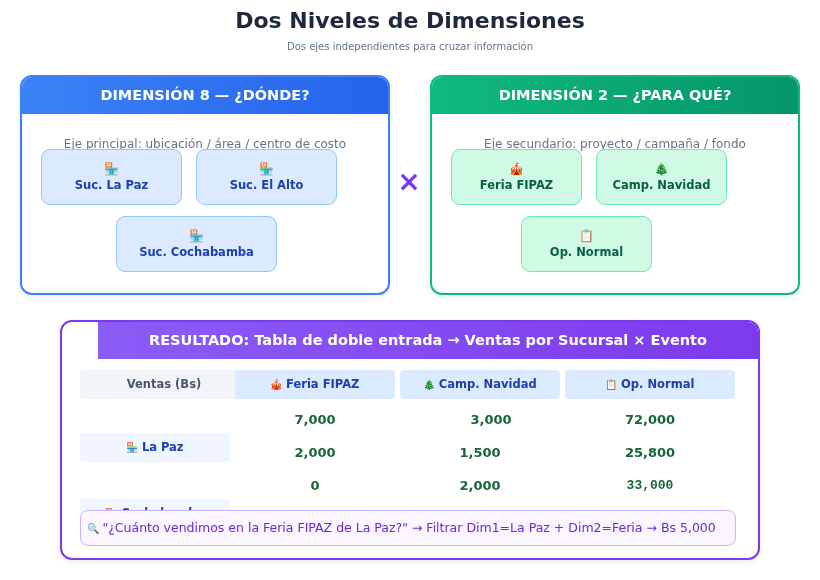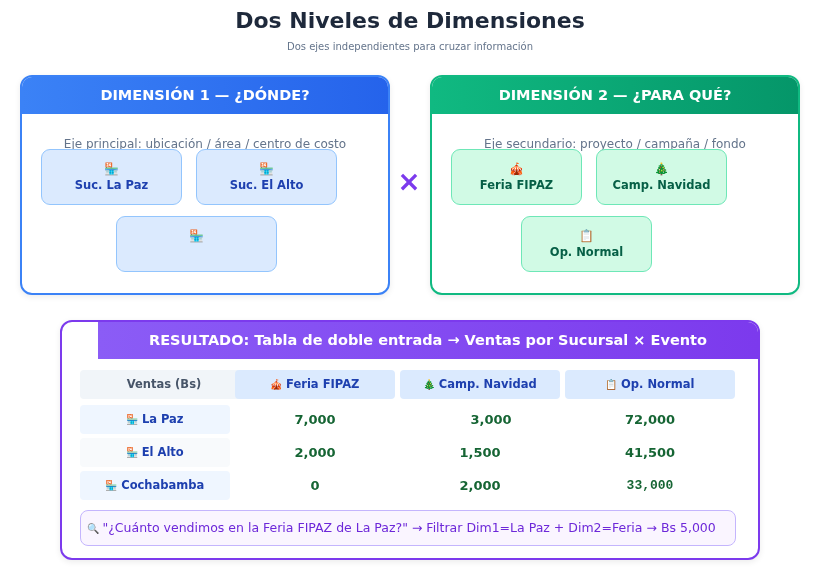--- a/index.html
+++ b/index.html
@@ -24,46 +24,47 @@
   .chip .lbl { display: block; margin-top: 2px; text-align: center; }
 
   .times { position: absolute; left: 396px; top: 167px; width: 26px; text-align: center; font-size: 28px; font-weight: bold; color: #7c3aed; line-height: 30px; }
 
   .result { position: absolute; left: 60px; top: 320px; width: 700px; height: 240px; border: 2px solid #7c3aed; border-radius: 12px; overflow: hidden; background: #fff; box-shadow: 0 2px 6px rgba(0,0,0,0.08); padding-left: 36px; }
   .result-header { height: 37px; line-height: 37px; text-align: center; color: #fff; font-weight: bold; font-size: 14.5px; background: linear-gradient(90deg, #8b5cf6, #7c3aed); }
 
   .cell { position: absolute; height: 29px; line-height: 29px; text-align: center; font-size: 11.5px; font-weight: bold; border-radius: 4px; }
   .cell.corner { background: #f1f5f9; color: #475569; }
   .cell.colhead { background: #dbeafe; color: #1e40af; }
-  .cell.rowhead { background: #eff6ff; color: #1e40af; }
+  .cell.rowhead { background: #eff6ff; color: #1e40af; margin-top: 28px; }
   .cell.rowhead.alt { background: #f8fafc; }
   .cell.val { color: #166534; font-size: 13px; }
 
   .note { position: absolute; left: 18px; top: 188px; width: 656px; height: 36px; line-height: 34px; border: 1.5px solid #c4b5fd; background: #faf5ff; border-radius: 8px; font-size: 12.5px; color: #6d28d9; padding-left: 6px; white-space: nowrap; }
   .ico-s { font-size: 10px; color: #6366f1; margin-right: 3px; }
 </style>
 </head>
 <body>
 
 <div class="title">Dos Niveles de Dimensiones</div>
 <div class="subtitle">Dos ejes independientes para cruzar información</div>
 
 <div class="panel blue">
-  <div class="panel-header">DIMENSIÓN 1 — ¿DÓNDE?</div>
+  <div class="panel-header">DIMENSIÓN 8 — ¿DÓNDE?</div>
   <div class="panel-desc">Eje principal: ubicación / área / centro de costo</div>
   <div class="chip" style="left:19px; top:72px; width:141px;">
     <span class="ico">🏪</span>
     <span class="lbl">Suc. La Paz</span>
   </div>
   <div class="chip" style="left:174px; top:72px; width:141px;">
     <span class="ico">🏪</span>
     <span class="lbl">Suc. El Alto</span>
   </div>
   <div class="chip" style="left:94px; top:139px; width:161px;">
     <span class="ico">🏪</span>
+    <span class="lbl">Suc. Cochabamba</span>
   </div>
 </div>
 
 <div class="times">×</div>
 
 <div class="panel green">
   <div class="panel-header">DIMENSIÓN 2 — ¿PARA QUÉ?</div>
   <div class="panel-desc">Eje secundario: proyecto / campaña / fondo</div>
   <div class="chip" style="left:19px; top:72px; width:131px;">
     <span class="ico">🎪</span>
@@ -93,26 +94,23 @@
     <span class="ico-s">📋</span><span>Op. Normal</span>
   </div>
 
   <div class="cell rowhead" style="left:18px; top:83px; width:150px;">
     <span class="ico-s">🏪</span><span>La Paz</span>
   </div>
   <div class="cell val" style="left:173px; top:83px; width:160px;">7,000</div>
   <div class="cell val" style="left:349px; top:83px; width:160px;">3,000</div>
   <div class="cell val" style="left:503px; top:83px; width:170px;">72,000</div>
 
-  <div class="cell rowhead alt" style="left:18px; top:116px; width:150px;">
-    <span class="ico-s">🏪</span><span>El Alto</span>
-  </div>
   <div class="cell val" style="left:173px; top:116px; width:160px;">2,000</div>
   <div class="cell val" style="left:338px; top:116px; width:160px;">1,500</div>
-  <div class="cell val" style="left:503px; top:116px; width:170px;">41,500</div>
+  <div class="cell val" style="left:503px; top:116px; width:170px;">25,800</div>
 
   <div class="cell rowhead" style="left:18px; top:149px; width:150px;">
     <span class="ico-s">🏪</span><span>Cochabamba</span>
   </div>
   <div class="cell val" style="left:173px; top:149px; width:160px;">0</div>
   <div class="cell val" style="left:338px; top:149px; width:160px;">2,000</div>
   <div class="cell val" style="left:503px; top:149px; width:170px;font-family:Liberation Mono, monospace;">33,000</div>
 
   <div class="note">
     <span class="ico-s">🔍</span><span>"¿Cuánto vendimos en la Feria FIPAZ de La Paz?" → Filtrar Dim1=La Paz + Dim2=Feria → Bs 5,000</span>

